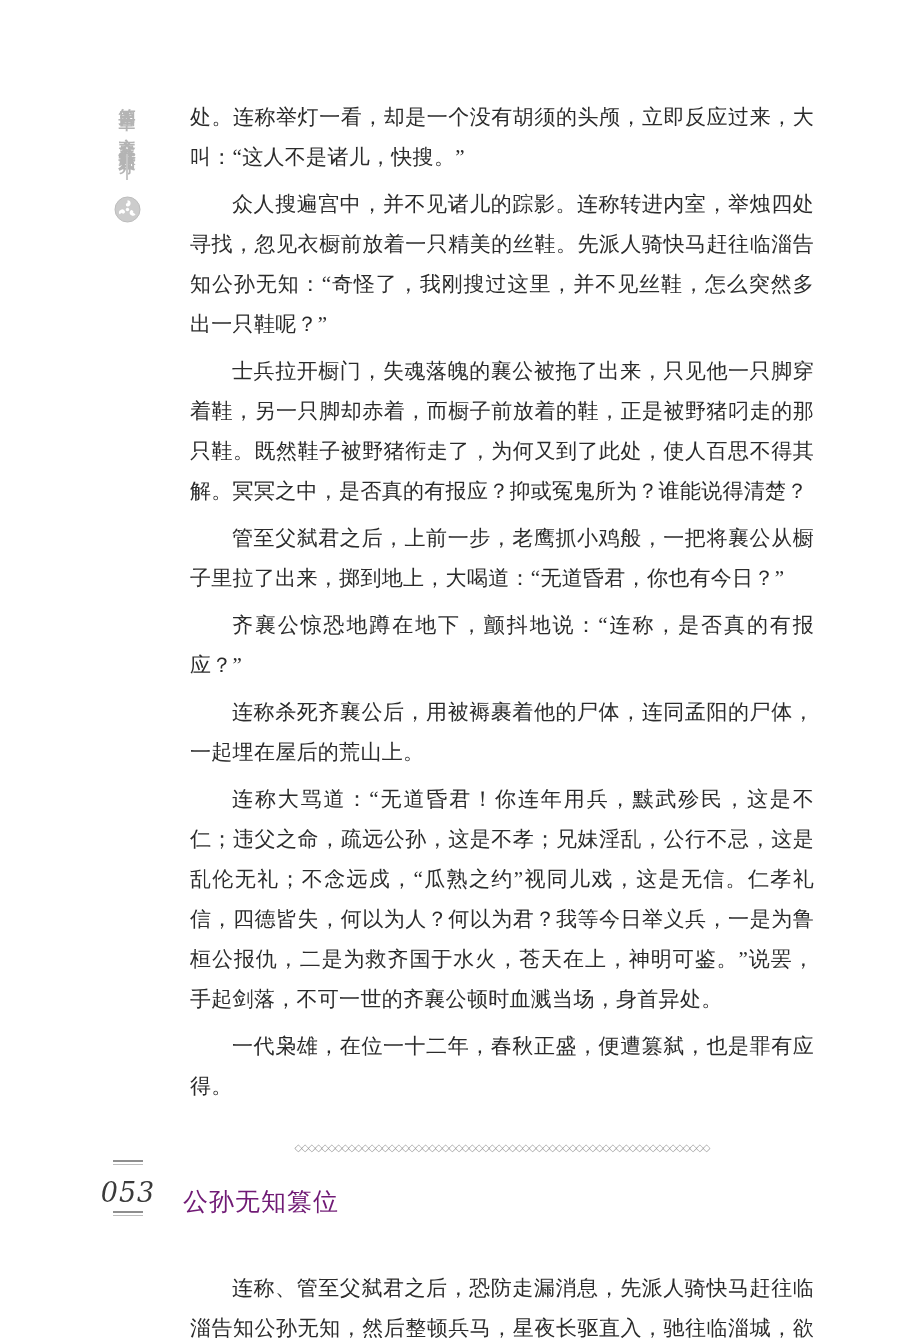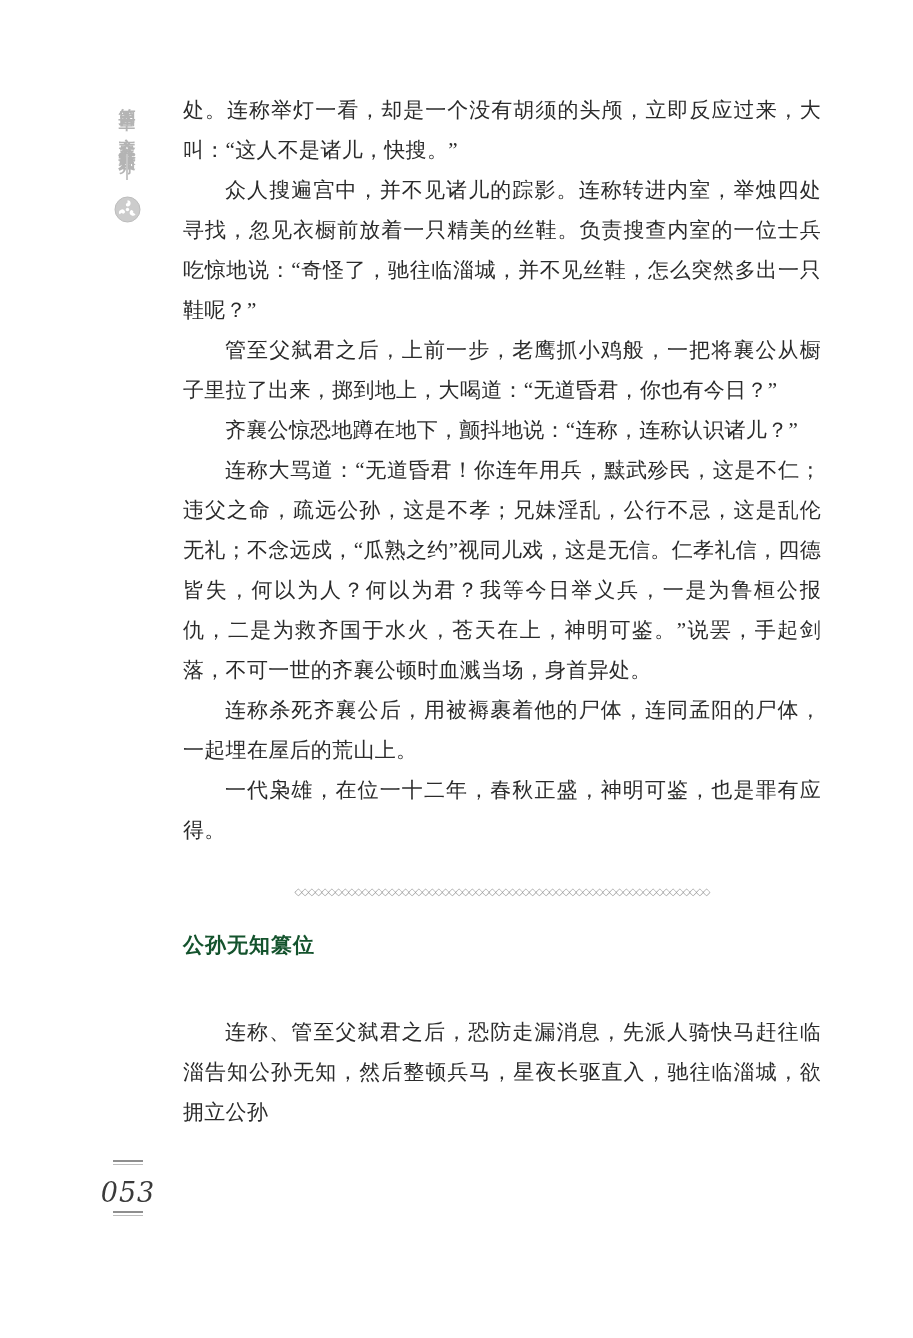--- a/index.html
+++ b/index.html
@@ -69,21 +69,21 @@
 
   
   .content {
     position: absolute;
     left: 183px;
     top: 90px;
     width: 638px;
     color: #2b2b2b;
   }
   .par {
-    margin: 0;
+    margin: 7px;
     font-size: 21px;
     line-height: 40px;
     text-align: justify;
     text-justify: inter-character;
     text-indent: 2em;
     letter-spacing: 0.3px;
   }
   .par.first { text-indent: 0; }
 
   .divider {
@@ -93,24 +93,24 @@
     font-size: 10px;
     line-height: 14px;
     letter-spacing: -1px;
     white-space: nowrap;
     overflow: hidden;
   }
 
   .section-heading {
     margin: 30px 0 0 0;
     font-family: "Liberation Sans", "DejaVu Sans", sans-serif;
-    font-weight: 700;
-    font-size: 21px;
+    font-weight: 400;
+    font-size: 25px;
     line-height: 32px;
-    color: #14532d;
+    color: #701a75;
     letter-spacing: 1px;
   }
   .section-par { margin-top: 51px; }
 </style>
 </head>
 <body>
 
 <div class="page">
 
   <aside class="sidebar">
@@ -129,26 +129,27 @@
   </aside>
 
   <div class="folio">
     <div class="folio-rule"></div>
     <div class="folio-num">053</div>
     <div class="folio-rule"></div>
   </div>
 
   <main class="content">
     <p class="par first">处。连称举灯一看，却是一个没有胡须的头颅，立即反应过来，大叫：“这人不是诸儿，快搜。”</p>
-    <p class="par">众人搜遍宫中，并不见诸儿的踪影。连称转进内室，举烛四处寻找，忽见衣橱前放着一只精美的丝鞋。负责搜查内室的一位士兵吃惊地说：“奇怪了，驰往临淄城，并不见丝鞋，怎么突然多出一只鞋呢？”</p>
+    <p class="par">众人搜遍宫中，并不见诸儿的踪影。连称转进内室，举烛四处寻找，忽见衣橱前放着一只精美的丝鞋。先派人骑快马赶往临淄告知公孙无知：“奇怪了，我刚搜过这里，并不见丝鞋，怎么突然多出一只鞋呢？”</p>
+    <p class="par">士兵拉开橱门，失魂落魄的襄公被拖了出来，只见他一只脚穿着鞋，另一只脚却赤着，而橱子前放着的鞋，正是被野猪叼走的那只鞋。既然鞋子被野猪衔走了，为何又到了此处，使人百思不得其解。冥冥之中，是否真的有报应？抑或冤鬼所为？谁能说得清楚？</p>
     <p class="par">管至父弑君之后，上前一步，老鹰抓小鸡般，一把将襄公从橱子里拉了出来，掷到地上，大喝道：“无道昏君，你也有今日？”</p>
-    <p class="par">齐襄公惊恐地蹲在地下，颤抖地说：“连称，连称认识诸儿？”</p>
+    <p class="par">齐襄公惊恐地蹲在地下，颤抖地说：“连称，是否真的有报应？”</p>
+    <p class="par">连称杀死齐襄公后，用被褥裹着他的尸体，连同孟阳的尸体，一起埋在屋后的荒山上。</p>
     <p class="par">连称大骂道：“无道昏君！你连年用兵，黩武殄民，这是不仁；违父之命，疏远公孙，这是不孝；兄妹淫乱，公行不忌，这是乱伦无礼；不念远戍，“瓜熟之约”视同儿戏，这是无信。仁孝礼信，四德皆失，何以为人？何以为君？我等今日举义兵，一是为鲁桓公报仇，二是为救齐国于水火，苍天在上，神明可鉴。”说罢，手起剑落，不可一世的齐襄公顿时血溅当场，身首异处。</p>
-    <p class="par">连称杀死齐襄公后，用被褥裹着他的尸体，连同孟阳的尸体，一起埋在屋后的荒山上。</p>
-    <p class="par">一代枭雄，在位一十二年，春秋正盛，神明可鉴，也是罪有应得。</p>
+    <p class="par">一代枭雄，在位一十二年，春秋正盛，便遭篡弑，也是罪有应得。</p>
 
     <div class="divider">◇◇◇◇◇◇◇◇◇◇◇◇◇◇◇◇◇◇◇◇◇◇◇◇◇◇◇◇◇◇◇◇◇◇◇◇◇◇◇◇◇◇◇◇◇◇◇◇◇◇◇◇◇◇◇◇◇◇◇◇◇◇</div>
 
     <h2 class="section-heading">公孙无知篡位</h2>
 
     <p class="par section-par">连称、管至父弑君之后，恐防走漏消息，先派人骑快马赶往临淄告知公孙无知，然后整顿兵马，星夜长驱直入，驰往临淄城，欲拥立公孙</p>
   </main>
 
 </div>
 

